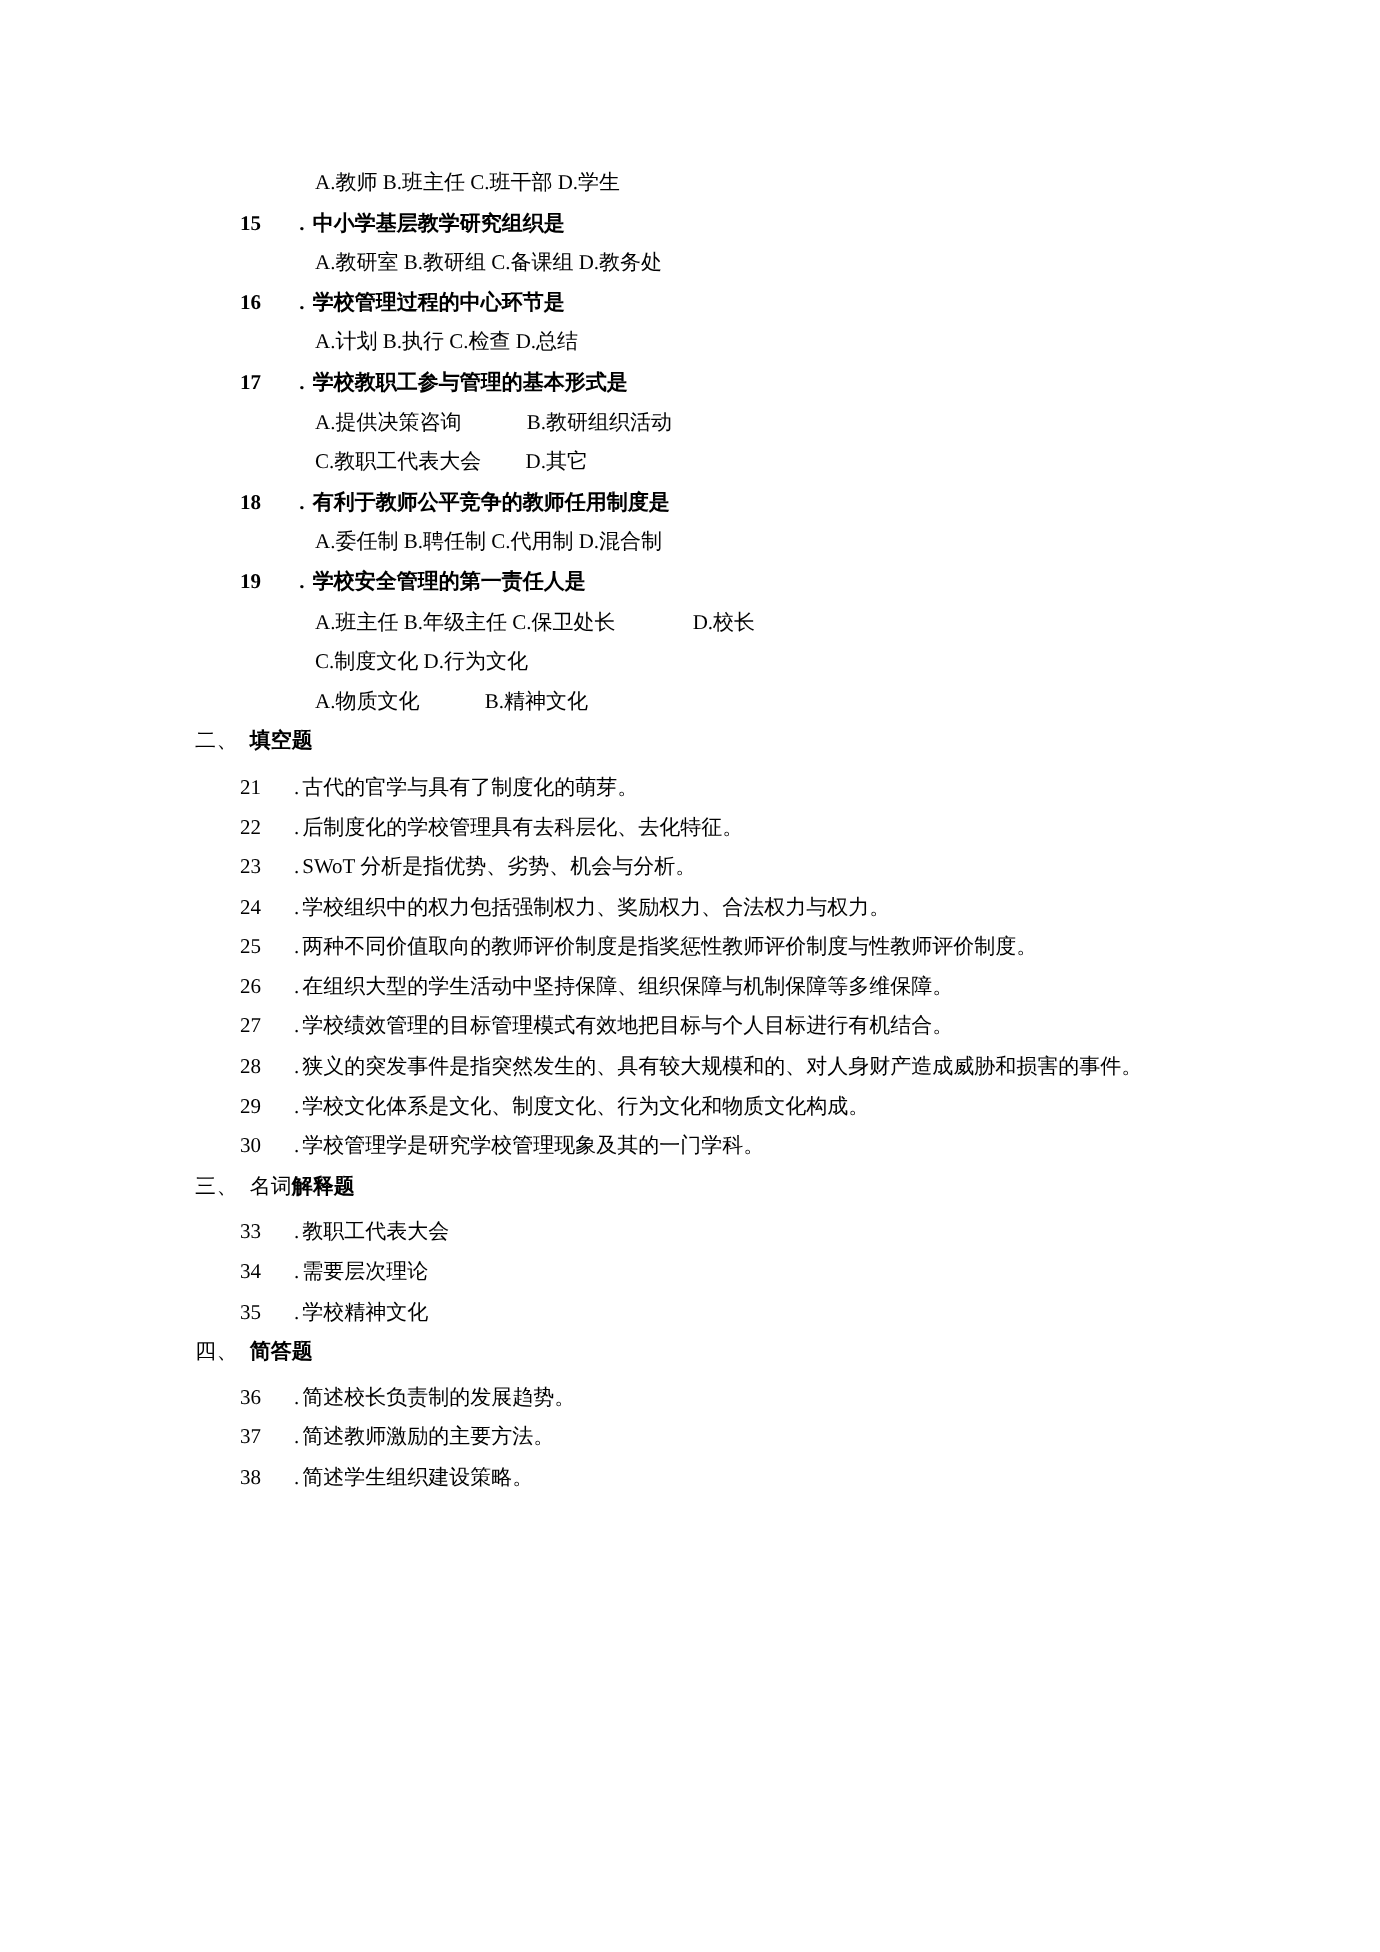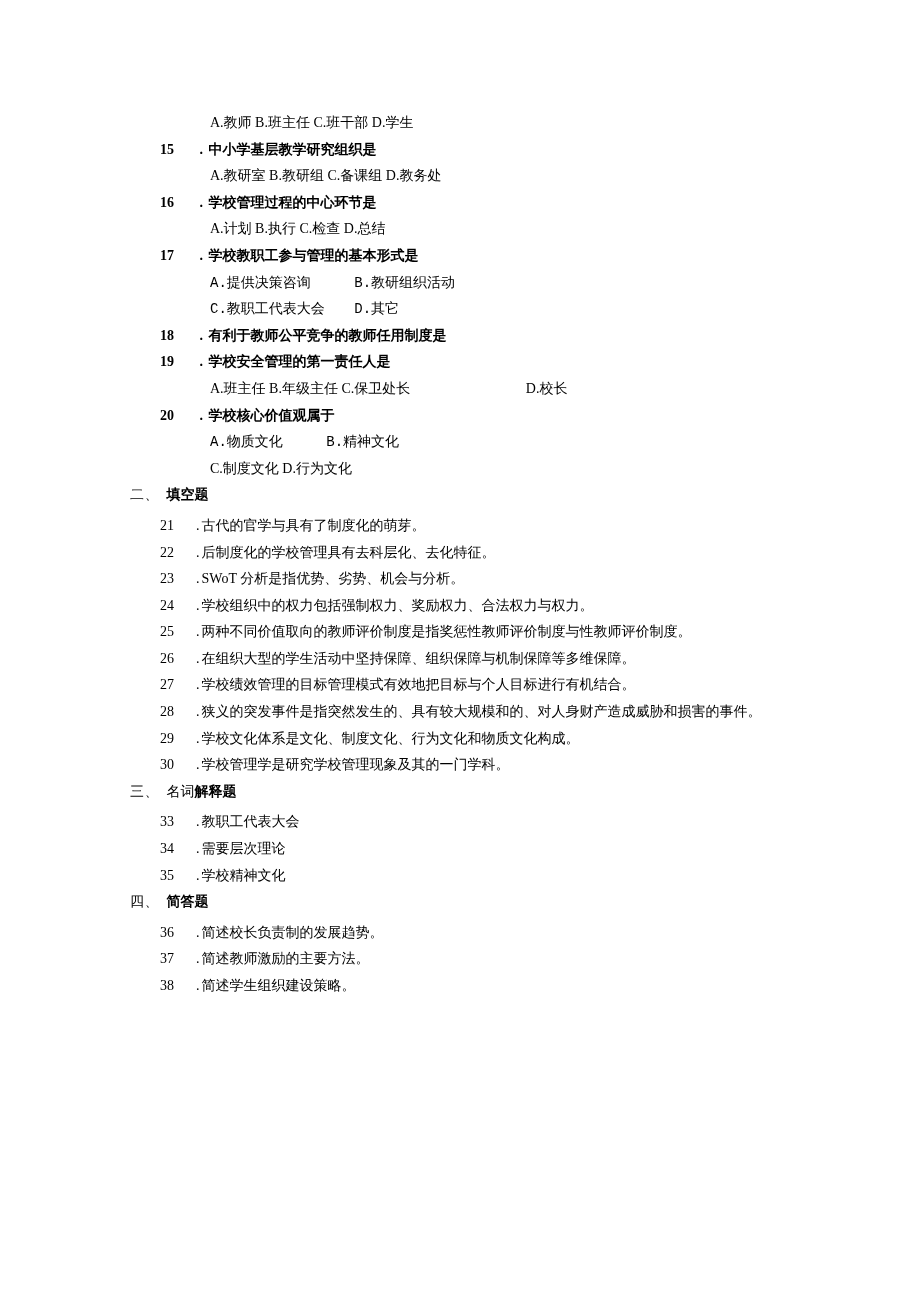--- a/index.html
+++ b/index.html
@@ -48,25 +48,24 @@
     margin-left: 10px;
   }
   .num {
     display: inline-block;
     min-width: 24px;
   }
   .dot {
     margin: 0 2px 0 12px;
   }
   .inline-d {
-    margin-left: 112px;
+    margin-left: 48px;
   }
   .opt-col {
     display: inline-block;
-    font-family: Liberation Mono, monospace;
   }
   .opt-b-col {
     margin-left: 40px;
     text-align: right;
   }
 </style>
 </head>
 <body>
 
 <div class="page">
@@ -100,41 +99,37 @@
     <div class="q-options q-line">
       <span class="opt-col">C.教职工代表大会</span>
       <span class="opt-col" style="margin-left:26px">D.其它</span>
     </div>
 
     <div class="q-item">
       <span class="num">18</span>
       <span class="dot">.</span>
       <span>有利于教师公平竞争的教师任用制度是</span>
     </div>
+    <div class="q-options q-line">A.委任制 B.聘任制 C.代用制 D.混合制</div>
 
     <div class="q-item">
       <span class="num">19</span>
       <span class="dot">.</span>
       <span>学校安全管理的第一责任人是</span>
     </div>
     <div class="q-options q-line">
       <span>A.班主任 B.年级主任 C.保卫处长</span>
       <span class="inline-d">D.校长</span>
     </div>
 
-    <div class="q-item">
-      <span class="num">20</span>
-      <span class="dot">.</span>
-      <span>学校核心价值观属于</span>
-    </div>
+    <div class="q-options q-line">C.制度文化 D.行为文化</div>
     <div class="q-options q-line">
       <span class="opt-col">A.物质文化</span>
       <span class="opt-col" style="margin-left:40px">B.精神文化</span>
     </div>
-    <div class="q-options q-line">C.制度文化 D.行为文化</div>
 
     <div class="section-head">
       <span class="sec-label">二、</span>
       <span class="sec-title sec-bold">填空题</span>
     </div>
     <div id="fill-list">
         <div class="item-row"><span class="num">21</span><span class="dot">.</span><span>古代的官学与具有了制度化的萌芽。</span></div>
         <div class="item-row"><span class="num">22</span><span class="dot">.</span><span>后制度化的学校管理具有去科层化、去化特征。</span></div>
         <div class="item-row"><span class="num">23</span><span class="dot">.</span><span>SWoT 分析是指优势、劣势、机会与分析。</span></div>
         <div class="item-row"><span class="num">24</span><span class="dot">.</span><span>学校组织中的权力包括强制权力、奖励权力、合法权力与权力。</span></div>

